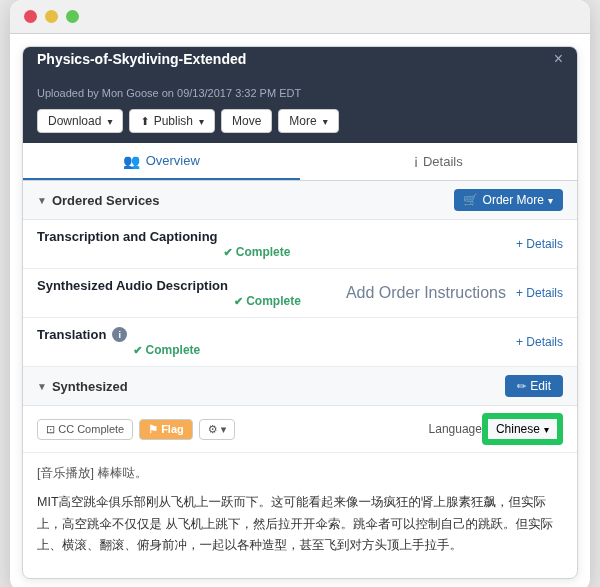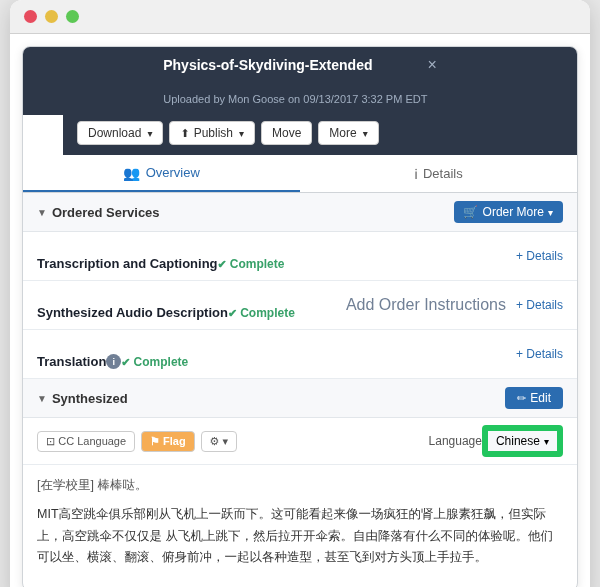--- a/index.html
+++ b/index.html
@@ -42,23 +42,23 @@
       border-radius: 8px;
       border: 1px solid #d0d4d8;
       overflow: hidden;
       box-shadow: 0 2px 10px rgba(0,0,0,0.1);
     }
 
     
     .modal-header {
       background: #2d3748;
       color: #fff;
-      padding: 10px 14px;
-      display: flex;
-      justify-content: center;
+      padding: 4px 14px;
+      display: flex;
+      justify-content: space-between;
       align-items: flex-start;
     }
     .modal-title {
       font-size: 14px;
       font-weight: 600;
     }
     .modal-subtitle {
       font-size: 11px;
       color: #a0aec0;
       margin-top: 20px;
@@ -69,21 +69,20 @@
       font-size: 16px;
       line-height: 1;
     }
 
     
     .toolbar {
       background: #2d3748;
       padding: 6px 14px 10px;
       display: flex;
       gap: 6px;
-      margin-left: 40px;
     }
     .btn {
       display: inline-flex;
       align-items: center;
       gap: 4px;
       padding: 4px 10px;
       border-radius: 4px;
       border: 1px solid #ccc;
       background: #fff;
       cursor: pointer;
@@ -158,21 +157,22 @@
     
     .service-row {
       padding: 9px 14px;
       border-bottom: 1px solid #e8ecf0;
       display: flex;
       align-items: center;
       justify-content: space-between;
     }
     .service-left {
       display: flex;
-      align-items: flex-end;
+      align-items: flex-start;
+      gap: 6px;
       font-weight: 600;
       font-size: 13px;
       color: #1a202c;
     }
     .badge-complete {
       color: #38a169;
       font-size: 12px;
       font-weight: 700;
       display: flex;
       align-items: center;
@@ -414,37 +414,37 @@
       <button class="btn-edit">
         <span class="btn-edit-icon">✏</span>
         <span>Edit</span>
       </button>
     </div>
 
     <div class="transcript-toolbar">
       <div class="tt-left">
         <button class="btn-cc">
           <span>⊡</span>
-          <span>CC Language</span>
+          <span>CC Complete</span>
         </button>
         <button class="btn-flag">
           <span>⚑</span>
           <span>Flag</span>
         </button>
         <button class="btn-settings">
           <span>⚙ ▾</span>
         </button>
       </div>
       <div class="tt-right">
         <span>Language</span>
         <button class="btn-language">
           <span>Chinese</span>
         </button>
       </div>
     </div>
 
     <div class="transcript-content">
-      <p class="music-note">[在学校里] 棒棒哒。</p>
-      <p>MIT高空跳伞俱乐部刚从飞机上一跃而下。这可能看起来像一场疯狂的肾上腺素狂飙，但实际上，高空跳伞不仅仅是 从飞机上跳下，然后拉开开伞索。自由降落有什么不同的体验呢。他们可以坐、横滚、翻滚、俯身前冲，一起以各种造型，甚至飞到对方头顶上手拉手。</p>
+      <p class="music-note">[音乐播放] 棒棒哒。</p>
+      <p>MIT高空跳伞俱乐部刚从飞机上一跃而下。这可能看起来像一场疯狂的肾上腺素狂飙，但实际上，高空跳伞不仅仅是 从飞机上跳下，然后拉开开伞索。跳伞者可以控制自己的跳跃。但实际上、横滚、翻滚、俯身前冲，一起以各种造型，甚至飞到对方头顶上手拉手。</p>
     </div>
 
   </div>
 </div>
 
 </body></html>

